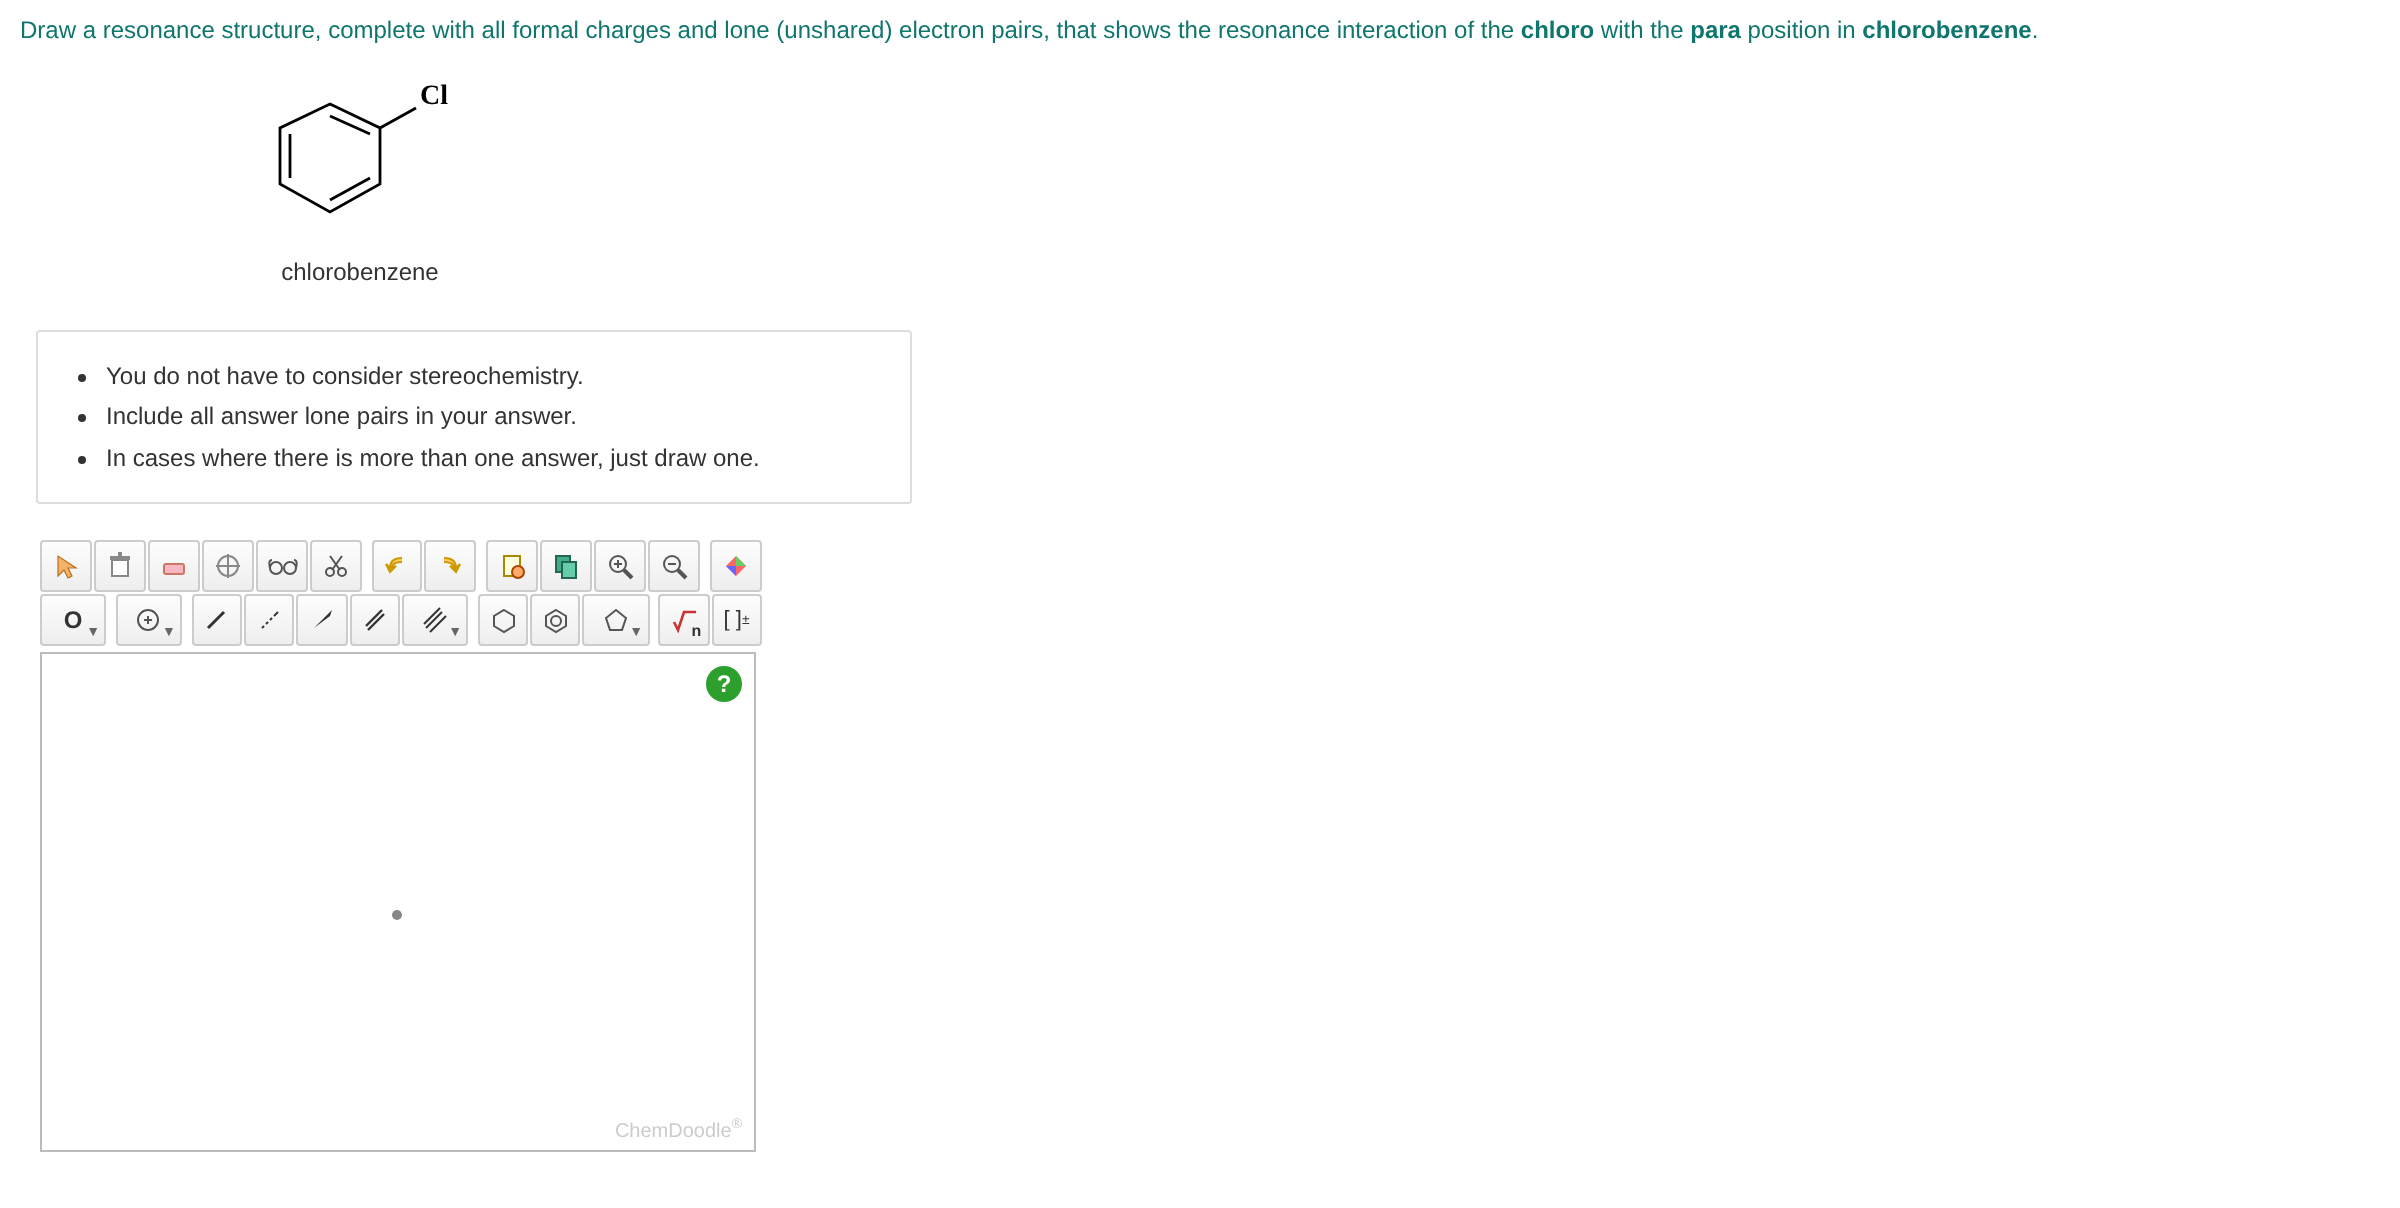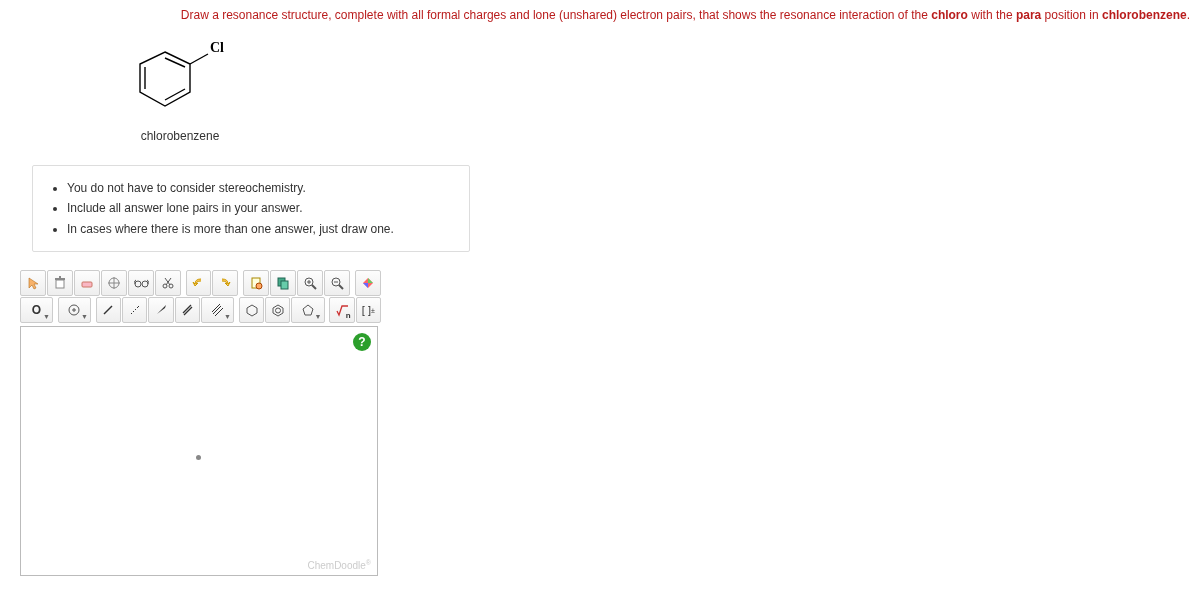--- a/index.html
+++ b/index.html
@@ -5,42 +5,41 @@
   body {
     margin: 0;
     padding: 8px 10px;
     font-family: Verdana, Arial, sans-serif;
     font-size: 12px;
     color: #333;
     background: #fff;
   }
   .question-text {
     font-size: 12px;
-    color: #b91c1c;
+    color: #0f766e;
     margin-bottom: 10px;
-    text-align: right;
   }
   .question-text b { font-weight: bold; }
 
   .structure-block {
     margin-left: 110px;
     margin-bottom: 0;
     text-align: center;
     width: 120px;
   }
   .structure-label {
     font-size: 12px;
     color: #333;
     margin-top: 4px;
   }
 
   .instructions-box {
     border: 1px solid #ddd;
     padding: 12px 18px 12px 18px;
-    margin: 22px 0 18px 22px;
+    margin: 22px 0 18px 8px;
     width: 400px;
     background: #fff;
     border-radius: 2px;
   }
   .instructions-box ul {
     margin: 0;
     padding-left: 16px;
   }
   .instructions-box li {
     font-size: 12px;

